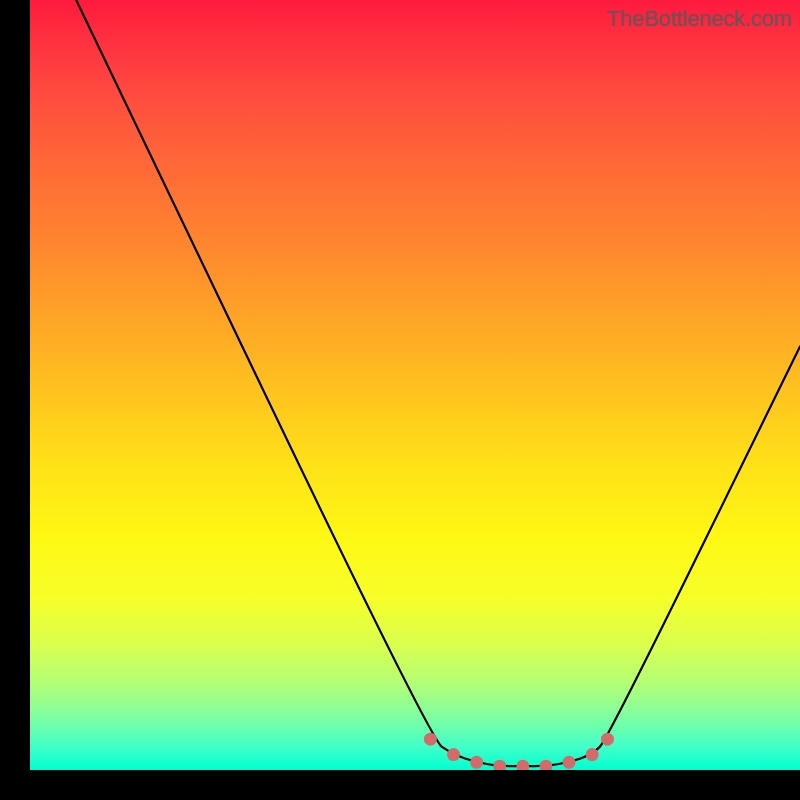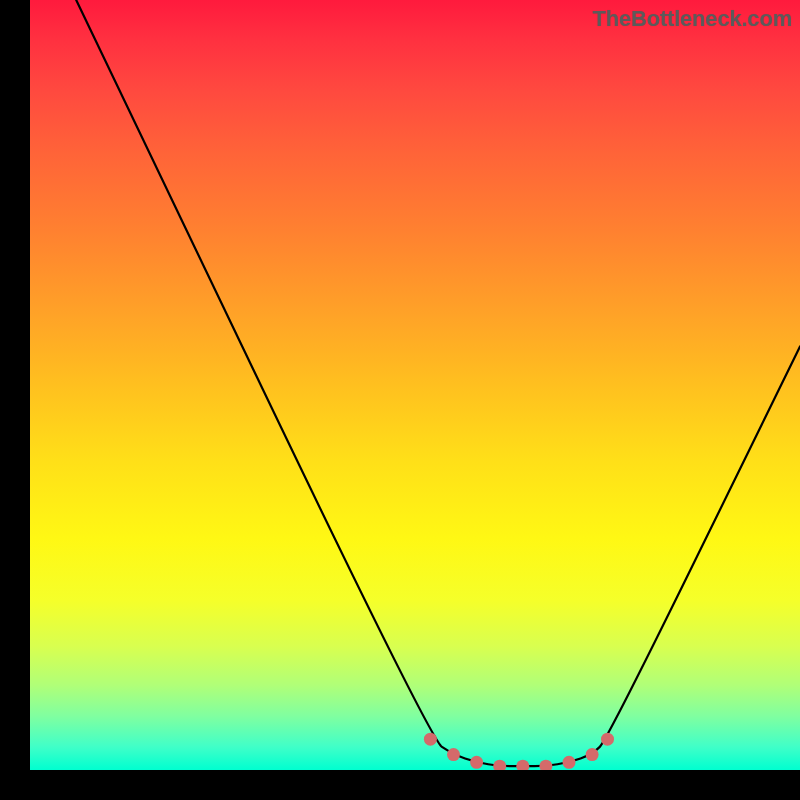--- a/index.html
+++ b/index.html
@@ -39,21 +39,21 @@
       #80ffa0 93%,
       #40ffc8 97%,
       #00ffd0 100%);
   }
   .watermark {
     position: absolute;
     top: 6px;
     right: 8px;
     font-family: Arial, Helvetica, sans-serif;
     font-size: 22px;
-    font-weight: 700;
+    font-weight: 400;
     color: #5b5b5b;
     letter-spacing: -0.2px;
     text-shadow: 0 0 1px rgba(0,0,0,0.15);
   }
   svg.curve {
     position: absolute;
     left: 0;
     top: 0;
     width: 100%;
     height: 100%;

